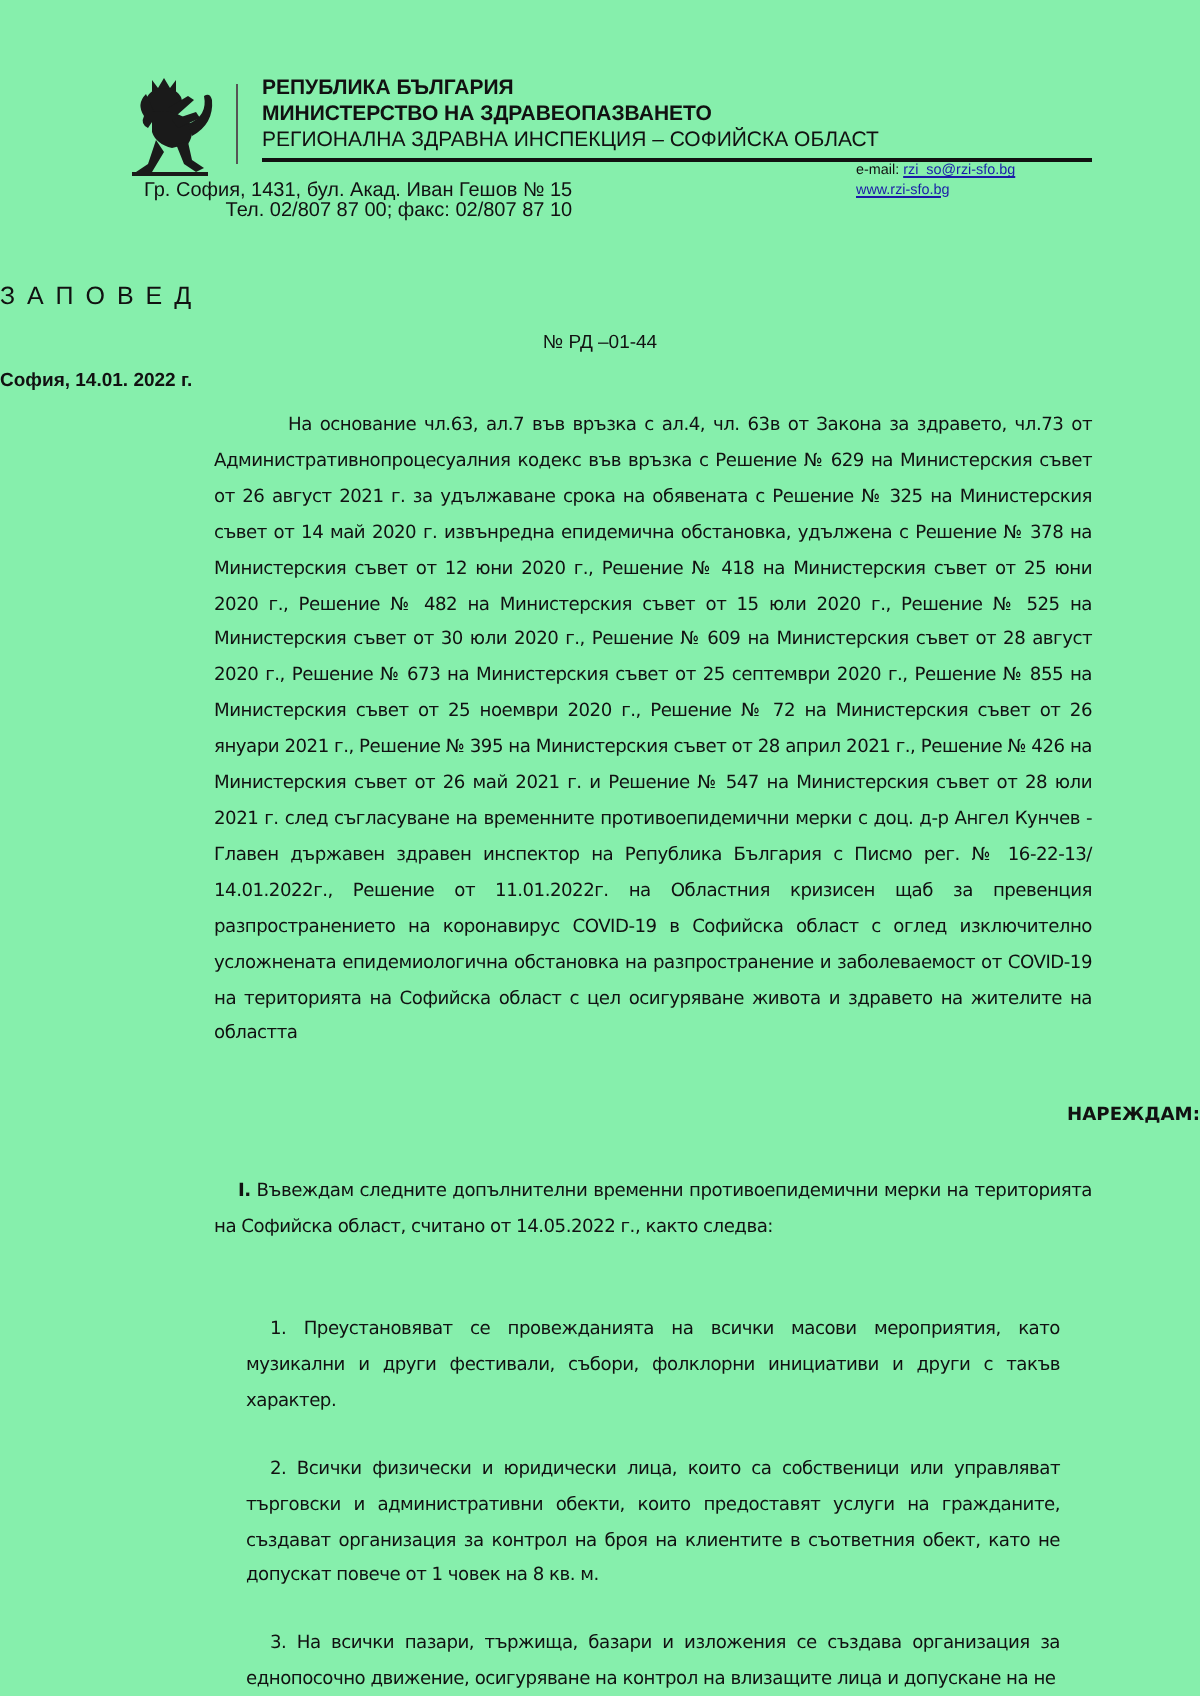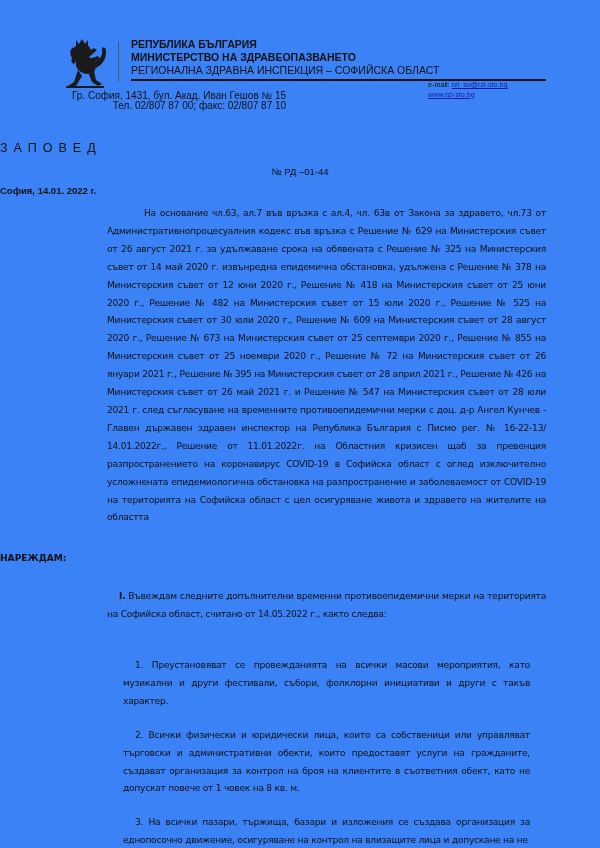--- a/index.html
+++ b/index.html
@@ -11,21 +11,21 @@
       width: 600px;
       height: 848px;
       position: relative;
       overflow: hidden;
       color: #111111;
     }
     .page {
       position: absolute;
       left: 0; top: 0;
       width: 600px; height: 848px;
-      background: #3b82f6;
+      background: #86efac;
     }
     
     .crest {
       position: absolute;
       left: 64px; top: 38px;
       width: 44px; height: 52px;
     }
     .crest-divider {
       position: absolute;
       left: 118px; top: 42px;
@@ -106,21 +106,21 @@
       line-height: 17.9px;
       text-align: justify;
       color: #111;
       letter-spacing: -0.25px;
     }
     .p-intro { top: 205px; text-indent: 37px; }
     .heading {
       position: absolute;
       left: 0; width: 600px;
       top: 553px;
-      text-align: left;
+      text-align: right;
       font-family: "DejaVu Sans", sans-serif;
       font-size: 9.1px;
       font-weight: bold;
     }
     .p-section { top: 588px; text-indent: 12px; }
     .p-section .num { font-weight: bold; }
     .list { top: 641px; }
     .list p {
       margin: 16px;
       text-indent: 12px;

